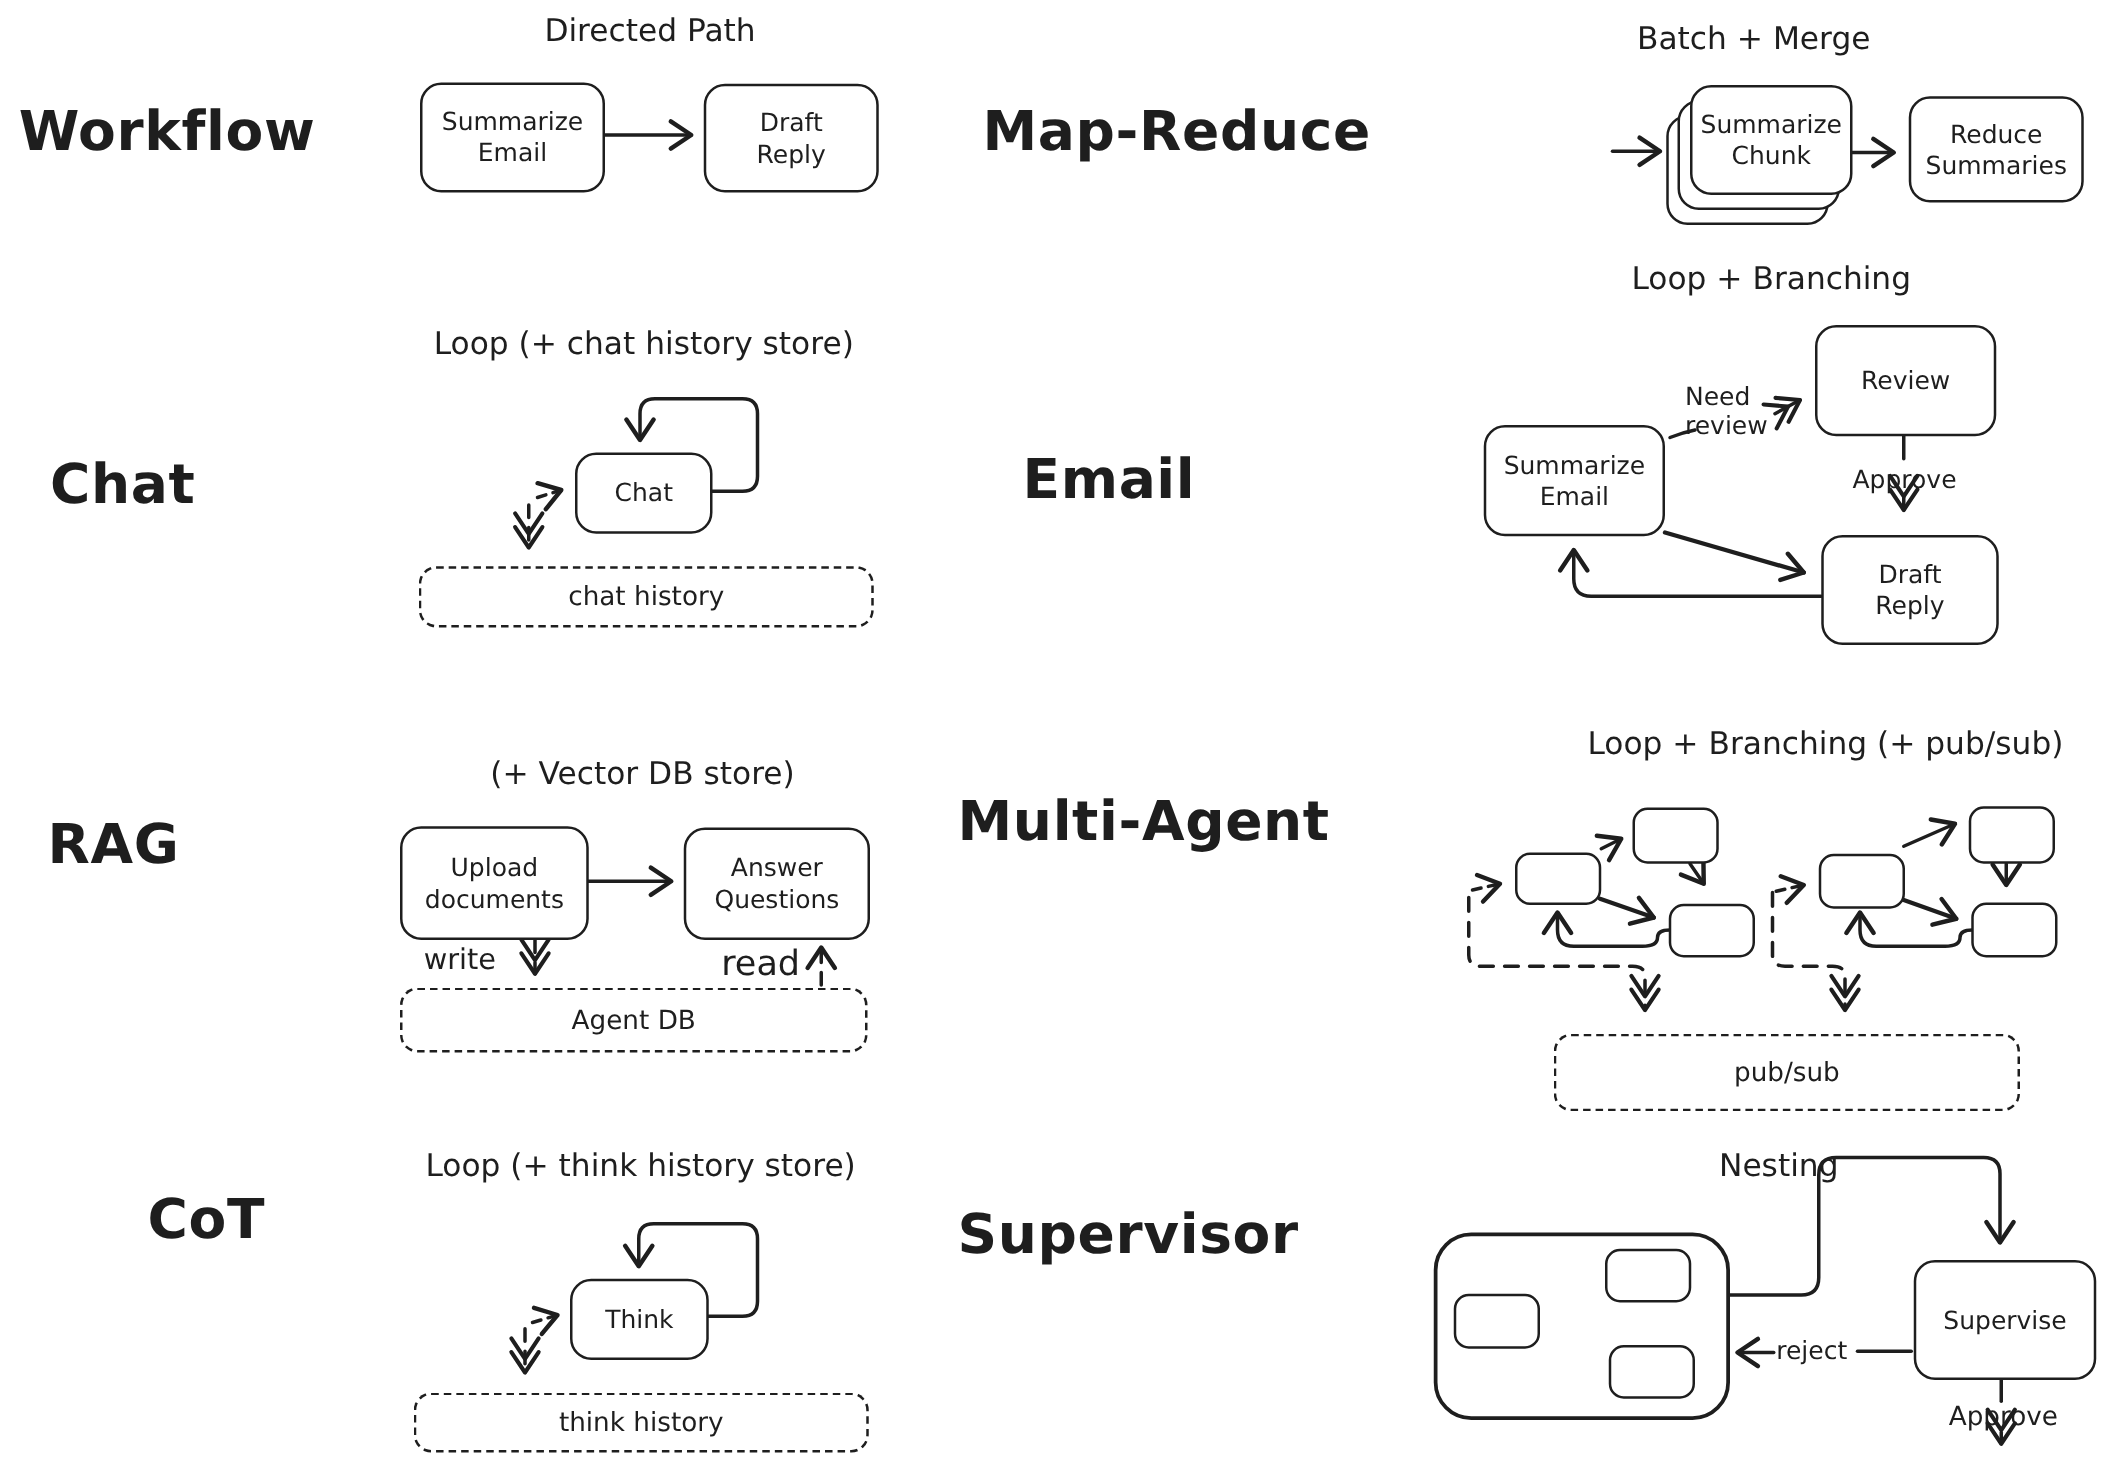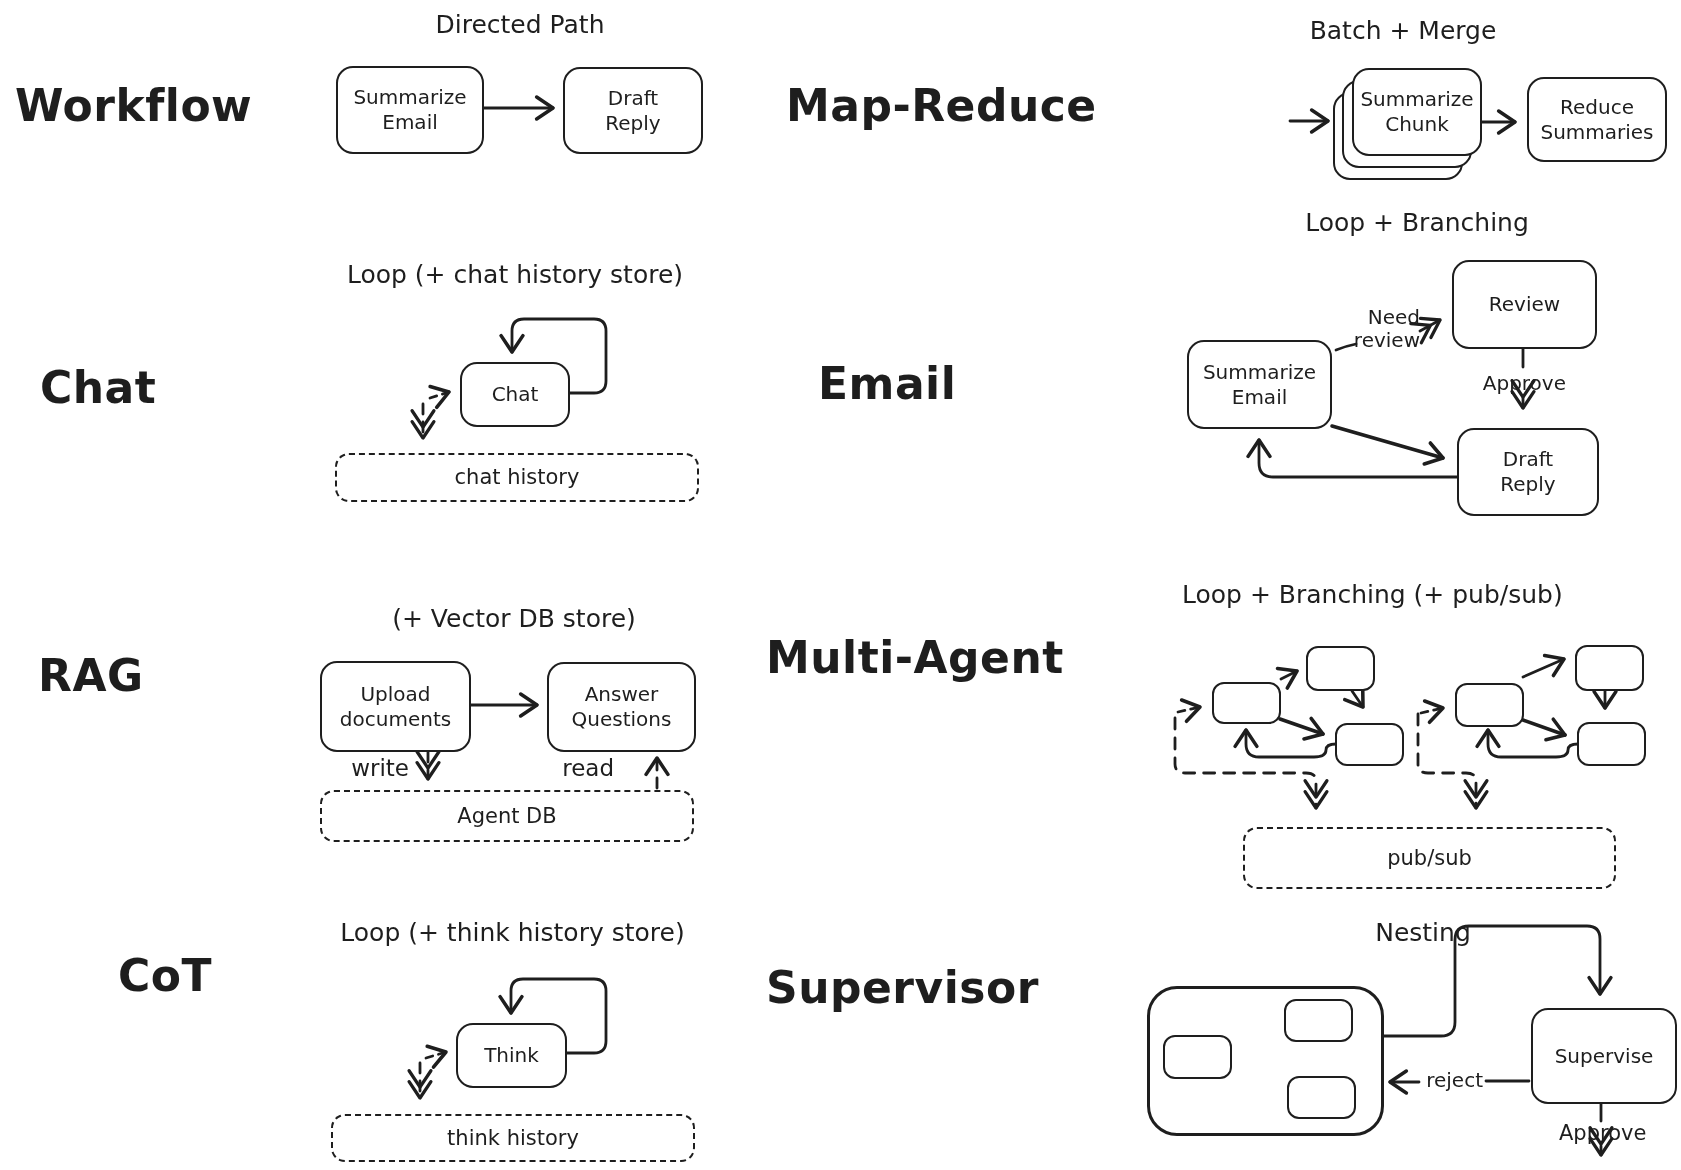--- a/index.html
+++ b/index.html
@@ -21,21 +21,21 @@
     text-align:center;font-size:20px;line-height:1.25;
   }
   .node span{white-space:pre-line;}
   .node.small{border-radius:12px;}
   .node.ghost{z-index:1;}
   .node.dashed{border-style:dashed;border-radius:14px;font-size:21px;}
   .container-box{
     position:absolute;z-index:1;background:#ffffff;border:3px solid #1e1e1e;border-radius:30px;
   }
   .edge-label{
-    position:absolute;z-index:3;font-size:20px;text-align:right;line-height:1.15;
+    position:absolute;z-index:3;font-size:20px;text-align:left;line-height:1.15;
   }
   .edge-label span{white-space:pre-line;}
 </style>
 </head>
 <body>
 
 <div class="canvas">
 
   <svg class="wires" width="1681" height="1170" viewBox="0 0 1681 1170">
     <defs>
@@ -105,21 +105,21 @@
   <div class="section-label" style="left:38px;top:650px">RAG</div>
   <div class="section-label" style="left:766px;top:632px">Multi-Agent</div>
   <div class="section-label" style="left:118px;top:950px">CoT</div>
   <div class="section-label" style="left:766px;top:962px">Supervisor</div>
 
   <div class="pattern-title" style="left:420px;top:10px;width:200px">Directed Path</div>
   <div class="pattern-title" style="left:1300px;top:16px;width:206px">Batch + Merge</div>
   <div class="pattern-title" style="left:337px;top:260px;width:356px">Loop (+ chat history store)</div>
   <div class="pattern-title" style="left:1297px;top:208px;width:240px">Loop + Branching</div>
   <div class="pattern-title" style="left:378px;top:604px;width:272px">(+ Vector DB store)</div>
-  <div class="pattern-title" style="left:1182px;top:580px;width:377px">Loop + Branching (+ pub/sub)</div>
+  <div class="pattern-title" style="left:1270px;top:580px;width:377px">Loop + Branching (+ pub/sub)</div>
   <div class="pattern-title" style="left:332px;top:918px;width:361px">Loop (+ think history store)</div>
   <div class="pattern-title" style="left:1368px;top:918px;width:110px">Nesting</div>
 
   <div class="node" style="left:336px;top:66px;width:144px;height:84px">
     <span>Summarize
 Email</span>
     </div>
   <div class="node" style="left:563px;top:67px;width:136px;height:83px">
     <span>Draft
 Reply</span>
@@ -166,21 +166,21 @@
     </div>
   <div class="node" style="left:547px;top:662px;width:145px;height:86px">
     <span>Answer
 Questions</span>
     </div>
   <div class="node dashed" style="left:320px;top:790px;width:370px;height:48px">
     <span>Agent DB</span>
     </div>
   <div class="edge-label" style="left:339px;top:755px;width:70px;font-size:23px">
     <span>write</span></div>
-  <div class="edge-label" style="left:552px;top:755px;width:62px;font-size:23px">
+  <div class="edge-label" style="left:577px;top:755px;width:62px;font-size:28px">
     <span>read</span></div>
 
   <div class="node small" style="left:1212px;top:682px;width:65px;height:38px"></div>
   <div class="node small" style="left:1306px;top:646px;width:65px;height:41px"></div>
   <div class="node small" style="left:1335px;top:723px;width:65px;height:39px"></div>
   <div class="node small" style="left:1455px;top:683px;width:65px;height:40px"></div>
   <div class="node small" style="left:1575px;top:645px;width:65px;height:42px"></div>
   <div class="node small" style="left:1577px;top:722px;width:65px;height:40px"></div>
   <div class="node dashed" style="left:1243px;top:827px;width:369px;height:58px">
     <span>pub/sub</span>

